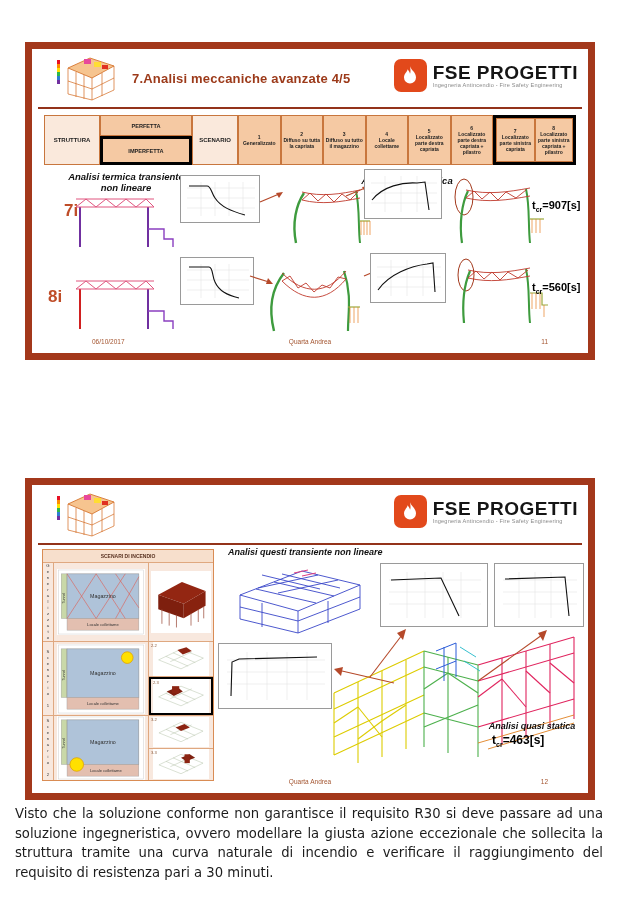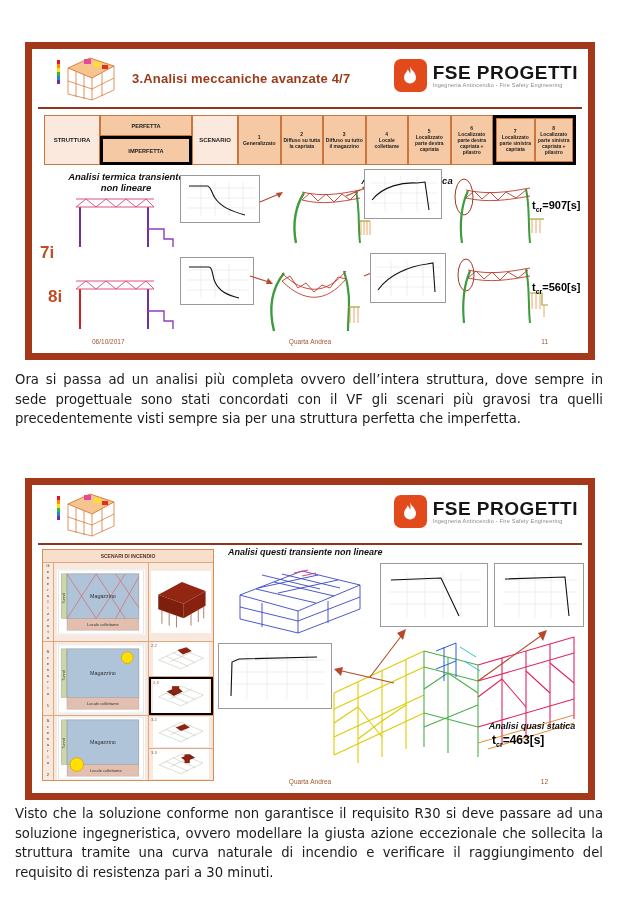--- a/index.html
+++ b/index.html
@@ -76,21 +76,21 @@
           <line x1="30" y1="21" x2="30" y2="45"></line>
             <line x1="38" y1="24" x2="38" y2="46"></line>
           <line x1="48" y1="19" x2="48" y2="42"></line>
             <line x1="60" y1="12" x2="60" y2="36"></line>
           <line x1="14" y1="40" x2="38" y2="46"></line>
             <line x1="38" y1="46" x2="60" y2="36"></line>
           <line x1="14" y1="27" x2="38" y2="35"></line>
             <line x1="38" y1="35" x2="60" y2="24"></line>
         </g>
       </svg>
-      <div class="hdr-title" style="left:100px;top:22px;">3.Analisi meccaniche avanzate 4/7</div>
+      <div class="hdr-title" style="left:100px;top:22px;">7.Analisi meccaniche avanzate 4/5</div>
       <div class="logo" style="right:10px;top:10px;">
         <div class="logo-badge">
           <svg width="24" height="24" viewBox="0 0 32 32">
             <path d="M16 3c2 6 8 8 8 15a8 8 0 1 1-16 0c0-5 4-7 5-11 1 2 3 4 3 6 1.2-2 .6-7 0-10z" fill="#fff"></path>
           </svg>
         </div>
         <div>
           <div class="logo-name">FSE PROGETTI</div>
           <div class="logo-tag">Ingegneria Antincendio - Fire Safety Engineering</div>
         </div>
@@ -139,21 +139,21 @@
             </div>
         </div>
       </div>
 
       <div class="lbl-it" style="left:18px;top:122px;width:152px;font-size:9.5px;line-height:11px;">
         <span>Analisi termica transiente</span><br>
         <span>non lineare</span>
       </div>
       <div class="lbl-it" style="left:290px;top:126px;width:170px;font-size:9.5px;">Analisi quasi statica</div>
 
-      <div class="row-id" style="left:8px;top:152px;margin-top:42px;">7i</div>
+      <div class="row-id" style="left:32px;top:152px;">7i</div>
       <svg class="abs" style="left:38px;top:136px;" width="106" height="64" viewBox="0 0 106 64">
         <g fill="none" stroke-width="2">
           <path d="M10 22 V62" stroke="#7030A0"></path>
             <path d="M78 22 V62" stroke="#7030A0"></path>
           <path d="M78 44 H94 V54 H103 V62" stroke="#8A3FC0" stroke-width="1.4"></path>
         </g>
         <g fill="none" stroke="#E0557E" stroke-width="1">
           <path d="M6 14 H84"></path>
             <path d="M6 22 H84"></path>
           <path d="M6 22 L16 14 L26 22 L36 14 L46 22 L56 14 L66 22 L76 14 L84 22"></path>
@@ -304,21 +304,20 @@
       <div class="tcr" style="left:500px;top:232px;">
         <span>t</span><sub>cr</sub><span>=560[s]</span>
       </div>
 
       <div class="s-foot" style="left:60px;bottom:8px;">06/10/2017</div>
       <div class="s-foot" style="left:0;right:0;bottom:8px;text-align:center;">Quarta Andrea</div>
       <div class="s-foot" style="right:40px;bottom:8px;">11</div>
     </div>
   </section>
 
-  <p class="body-text" style="top:370px;">Ora si passa ad un analisi più completa ovvero dell’intera struttura, dove sempre in sede progettuale sono stati concordati con il VF gli scenari più gravosi tra quelli precedentemente visti sempre sia per una struttura perfetta che imperfetta.</p>
 
   <section class="slide" style="top:478px;height:322px;">
     <div class="slide-inner">
       <svg class="abs" style="left:22px;top:5px;" width="64" height="48" viewBox="0 0 64 48">
         <rect x="3" y="6" width="3" height="4" fill="#E81123"></rect>
           <rect x="3" y="10" width="3" height="4" fill="#FF8C00"></rect>
         <rect x="3" y="14" width="3" height="4" fill="#FFE100"></rect>
           <rect x="3" y="18" width="3" height="4" fill="#2DB84B"></rect>
         <rect x="3" y="22" width="3" height="4" fill="#2D7DD2"></rect>
           <rect x="3" y="26" width="3" height="4" fill="#7030A0"></rect>

